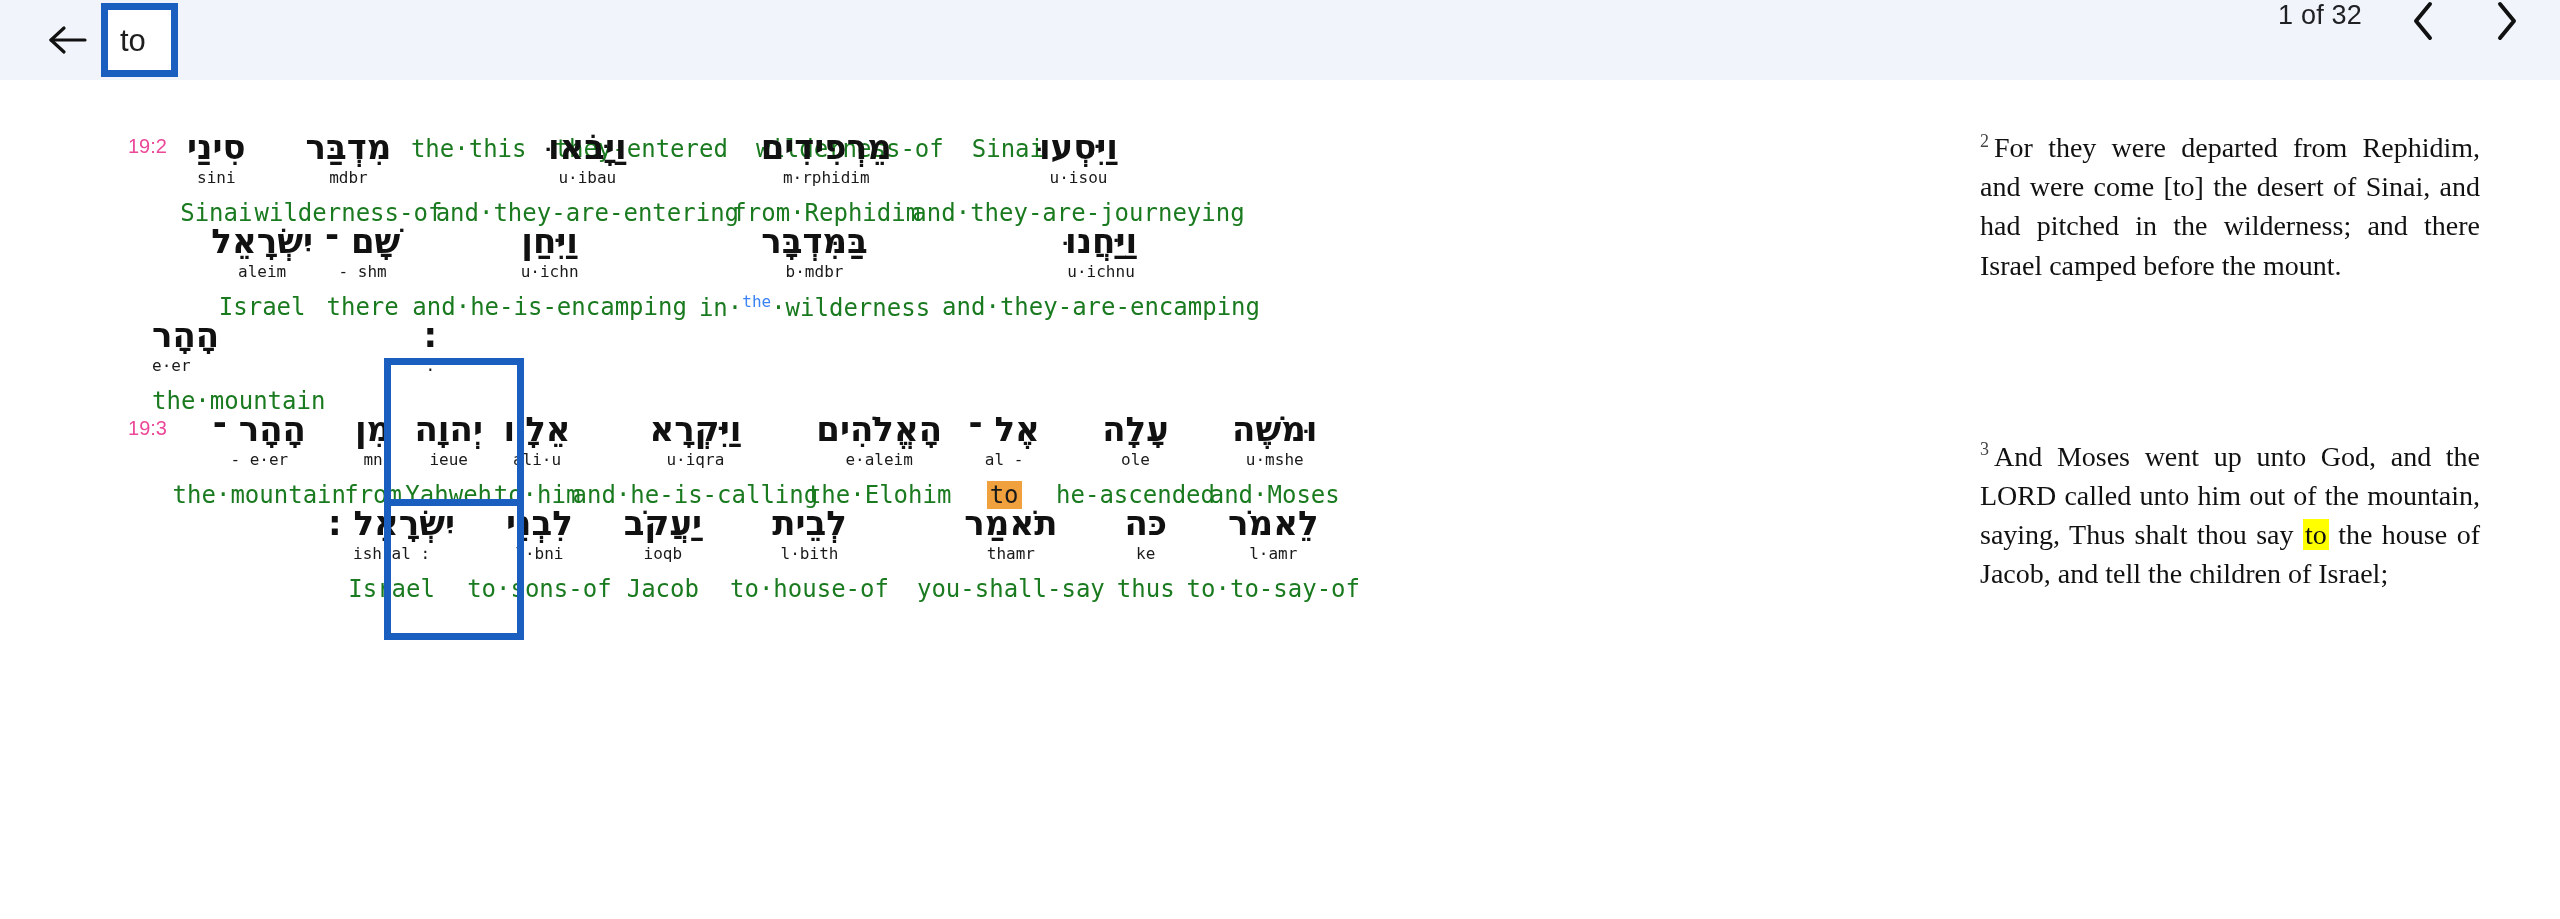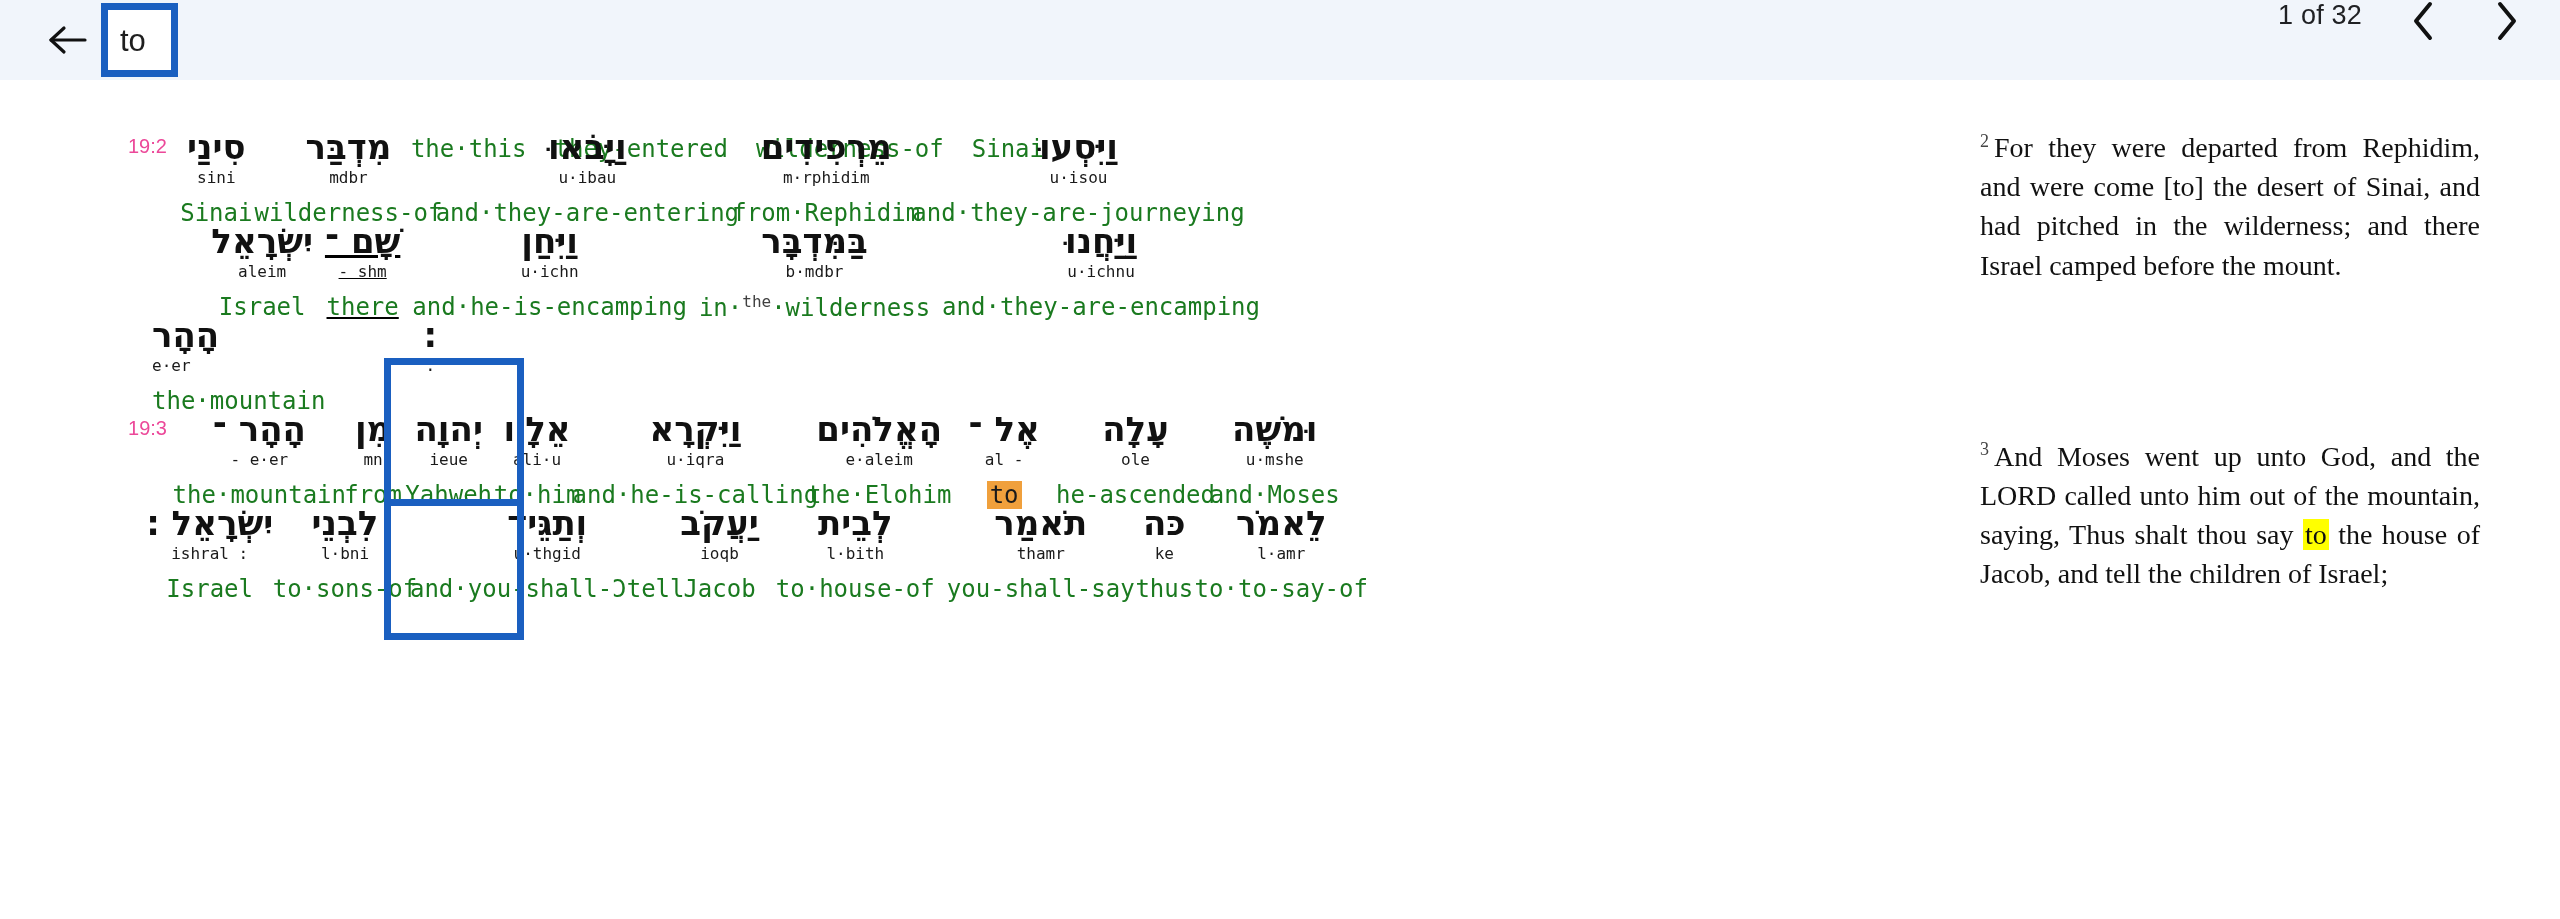--- a/index.html
+++ b/index.html
@@ -123,21 +123,21 @@
     font-family: "DejaVu Sans Mono", monospace;
     font-size: 24px;
     color: #1a7a1f;
     line-height: 1.25;
     white-space: nowrap;
     height: 30px;
   }
   .ilcell .gloss .sup {
     font-size: 16px;
     vertical-align: super;
-    color: #404040;
+    color: #3b82f6;
     margin-top: 19px;
   }
   .ilcell .gloss mark.hl {
     background: #f0a03c;
     color: #1a1a1a;
     padding: 0 3px;
   }
 
   .vnum {
     font-family: "Liberation Sans", sans-serif;
@@ -292,21 +292,21 @@
         <span class="tlit">b·mdbr</span>
         <span class="gloss">
           <span>in·</span><span class="sup">the</span><span>·wilderness</span>
         </span>
       </div>
       <div class="ilcell" style="padding:0 6px;">
         <span class="heb">וַיִּחַן</span>
         <span class="tlit">u·ichn</span>
         <span class="gloss">and·he-is-encamping</span>
       </div>
-      <div class="ilcell" style="padding:0 6px;text-decoration:underline;">
+      <div class="ilcell" style="padding:0 6px;">
         <span class="heb">שָׁם ־</span>
         <span class="tlit">- shm</span>
         <span class="gloss">there</span>
       </div>
       <div class="ilcell" style="padding:0 6px;">
         <span class="heb">יִשְׂרָאֵל</span>
         <span class="tlit">aleim</span>
         <span class="gloss">Israel</span>
       </div>
     </div>
@@ -394,25 +394,20 @@
         <span class="heb">לְבֵית</span>
         <span class="tlit">l·bith</span>
         <span class="gloss">to·house-of</span>
       </div>
       <div class="ilcell" style="padding:0 6px;">
         <span class="heb">יַעֲקֹב</span>
         <span class="tlit">ioqb</span>
         <span class="gloss">Jacob</span>
       </div>
       <div class="ilcell" style="padding:0 6px;">
-        <span class="heb">וְתַגֵּיד</span>
-        <span class="tlit">u·thgid</span>
-        <span class="gloss">and·you-shall-Ɔtell</span>
-      </div>
-      <div class="ilcell" style="padding:0 6px;">
         <span class="heb">לִבְנֵי</span>
         <span class="tlit">l·bni</span>
         <span class="gloss">to·sons-of</span>
       </div>
       <div class="ilcell" style="padding:0 6px;">
         <span class="heb">יִשְׂרָאֵל :</span>
         <span class="tlit">ishral :</span>
         <span class="gloss">Israel</span>
       </div>
     </div>

